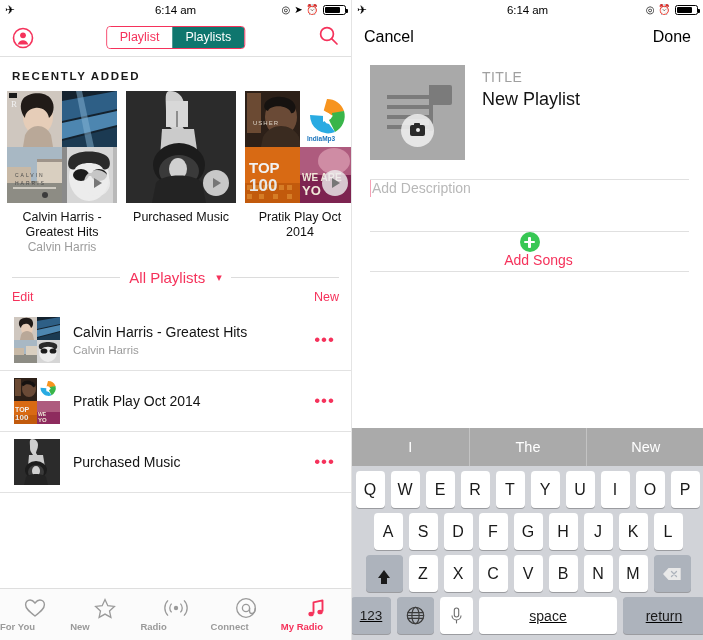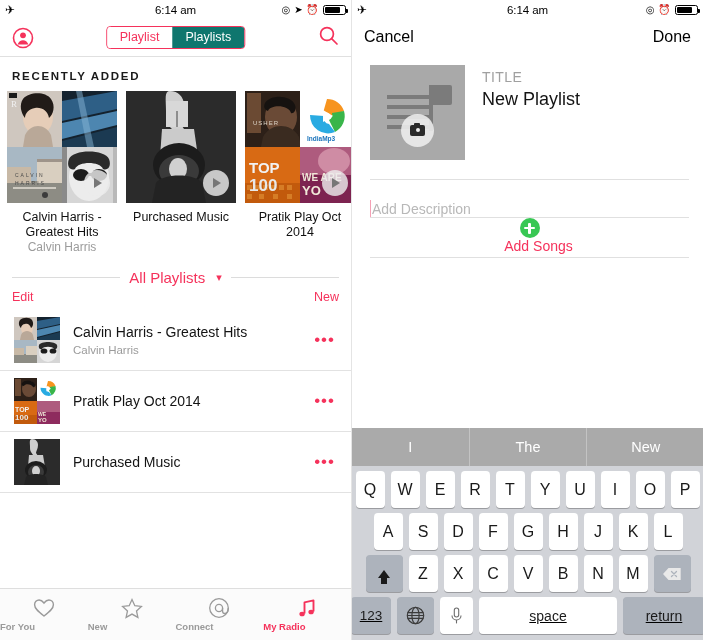--- a/index.html
+++ b/index.html
@@ -143,21 +143,21 @@
   .cam-body::before { content:""; position:absolute; left:4px; top:-2.5px; width:6px; height:3px;
                       background:#2b2b2b; border-radius:1px 1px 0 0; }
   .cam-body::after { content:""; position:absolute; left:5.5px; top:3px; width:4px; height:4px;
                      border-radius:50%; background:#eee; }
   .title-block { margin-left: 17px; padding-top: 4px; }
   .title-lbl { font-size: 14px; color: #a0a0a0; letter-spacing: 0.4px; }
   .title-val { font-size: 18px; color: #141414; margin-top: 4px; }
 
   .desc-row {
     margin: 19px 14px 0 18px; border-top: 1px solid #e0e0e0;
-    border-bottom: 1px solid #e0e0e0; height: 39px; display: flex; align-items: flex-end;
+    border-bottom: 1px solid #e0e0e0; height: 53px; display: flex; align-items: flex-start;
     position: relative;
   }
   .caret { width: 1px; height: 17px; background: #f5a0b5; margin-right: 1px; }
   .desc-ph { font-size: 14px; color: #b8b8b8; }
 
   .addsongs {
     margin: 0 14px 0 18px; border-bottom: 1px solid #e0e0e0; height: 40px;
     display: flex; align-items: center; flex-direction: column;
   }
   .plus {
@@ -523,20 +523,30 @@
       <div class="tab">
         <div class="ic">
           <svg width="22" height="21" viewBox="0 0 22 21">
             <path d="M11 1.6l2.8 6.1 6.6.7-4.9 4.5 1.4 6.5L11 16.1l-5.9 3.3L6.5 13 1.6 8.4l6.6-.7z" fill="none" stroke="#9a9a9a" stroke-width="1.3"></path>
           </svg>
         </div>
         <div class="tl">New</div>
       </div>
       <div class="tab">
         <div class="ic">
+          <svg width="28" height="20" viewBox="0 0 28 20">
+            <circle cx="14" cy="10" r="2.2" fill="#9a9a9a"></circle>
+            <path d="M9.6 5.6a6.2 6.2 0 0 0 0 8.8M18.4 5.6a6.2 6.2 0 0 1 0 8.8" fill="none" stroke="#9a9a9a" stroke-width="1.3"></path>
+            <path d="M6 2.4a10.7 10.7 0 0 0 0 15.2M22 2.4a10.7 10.7 0 0 1 0 15.2" fill="none" stroke="#9a9a9a" stroke-width="1.3"></path>
+          </svg>
+        </div>
+        <div class="tl">Radio</div>
+      </div>
+      <div class="tab">
+        <div class="ic">
           <svg width="22" height="22" viewBox="0 0 22 22">
             <circle cx="11" cy="11" r="9.3" fill="none" stroke="#9a9a9a" stroke-width="1.3"></circle>
             <circle cx="11" cy="11" r="3.6" fill="none" stroke="#9a9a9a" stroke-width="1.3"></circle>
             <path d="M14.6 11v3.2c0 1.6 1 2.3 2.2 2.3 2 0 3.5-2.3 3.5-5.5" fill="none" stroke="#9a9a9a" stroke-width="1.3"></path>
           </svg>
         </div>
         <div class="tl">Connect</div>
       </div>
       <div class="tab active">
         <div class="ic">

